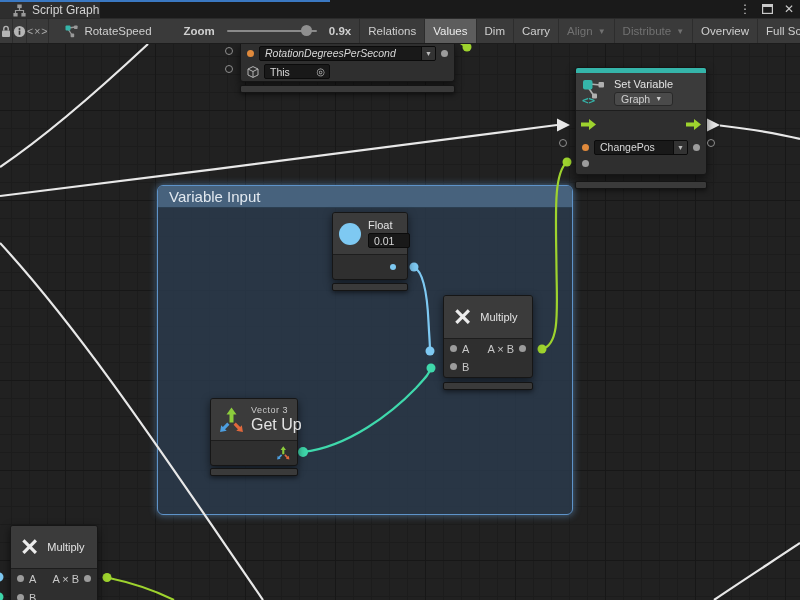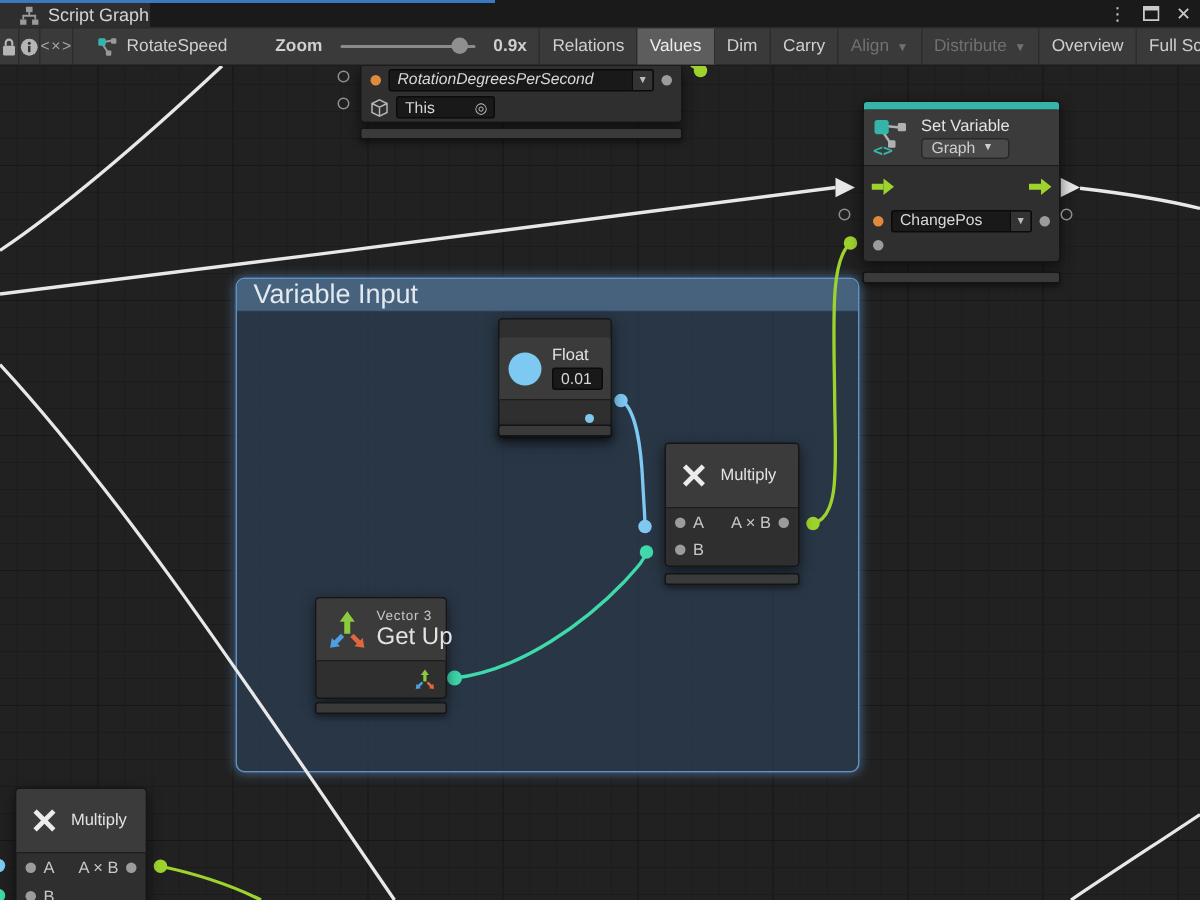--- a/index.html
+++ b/index.html
@@ -41,21 +41,21 @@
       linear-gradient(90deg,#1c1c1c 1px, transparent 1px);
     background-size:90px 90px, 90px 90px, 18px 18px, 18px 18px;
     background-position:-25px -24px, -25px -24px, -7px -6px, -7px -6px; }
 
   
   .group { position:absolute; left:157px; top:185px; width:416px; height:330px; z-index:1;
            background:rgba(43,59,77,0.82); border:1px solid var(--group-border,#5e93c9); border-radius:6px;
            box-shadow:0 0 7px 1px rgba(110,170,230,0.45); }
   .group-header { height:22px; background:rgba(74,102,130,0.92); border-bottom:1px solid rgba(15,25,35,0.5);
                   border-radius:5px 5px 0 0; display:flex; align-items:center; padding-left:11px; }
-  .group-title { font-size:18px; color:#e2e9f0; }
+  .group-title { font-size:15px; color:#e2e9f0; }
 
   
   svg.wires { position:absolute; left:0; top:0; width:800px; height:600px; z-index:2; pointer-events:none; }
   .wire-white { stroke:var(--wire-white,#e8e8e8); stroke-width:2.2; fill:none; }
   .wire-lime  { stroke:var(--wire-lime,#9ed32e);  stroke-width:2.2; fill:none; }
   .wire-blue  { stroke:var(--wire-blue,#7ec9f2);  stroke-width:2.2; fill:none; }
   .wire-teal  { stroke:var(--wire-vector,#3fd9ac); stroke-width:2.2; fill:none; }
   .ep-lime { fill:var(--wire-lime,#9ed32e); }
   .ep-blue { fill:var(--wire-blue,#7ec9f2); }
   .ep-teal { fill:var(--wire-vector,#3fd9ac); }
@@ -201,25 +201,25 @@
     </div>
     <div class="row" style="height:18px; padding-bottom:3px;">
       <span class="pdot"></span>
     </div>
   </div>
   <div class="node-footer" style="left:575px; top:181px; width:132px;"></div>
   <div class="hollow" style="left:559px; top:139px;"></div>
   <div class="hollow" style="left:707px; top:139px;"></div>
 
   <div class="node" style="left:332px; top:212px; width:76px;">
-    <div class="node-header" style="height:42px; gap:7px; padding:0 6px;margin-top:12px;">
+    <div class="node-header" style="height:42px; gap:7px; padding:0 6px;">
       <span style="width:22px; height:22px; border-radius:50%; background:var(--wire-blue,#7ec9f2); flex:none;"></span>
       <span style="display:flex; flex-direction:column; gap:2px; align-items:flex-start;">
         <span class="node-title">Float</span>
-        <span class="vfield" style="width:34px;">
+        <span class="vfield" style="width:42px;">
           <span class="txt">0.01</span>
         </span>
       </span>
     </div>
     <div class="row" style="height:24px; justify-content:flex-end; padding-right:11px;">
       <span class="pdot bluesm"></span>
     </div>
   </div>
   <div class="node-footer" style="left:332px; top:283px; width:76px;"></div>
 

